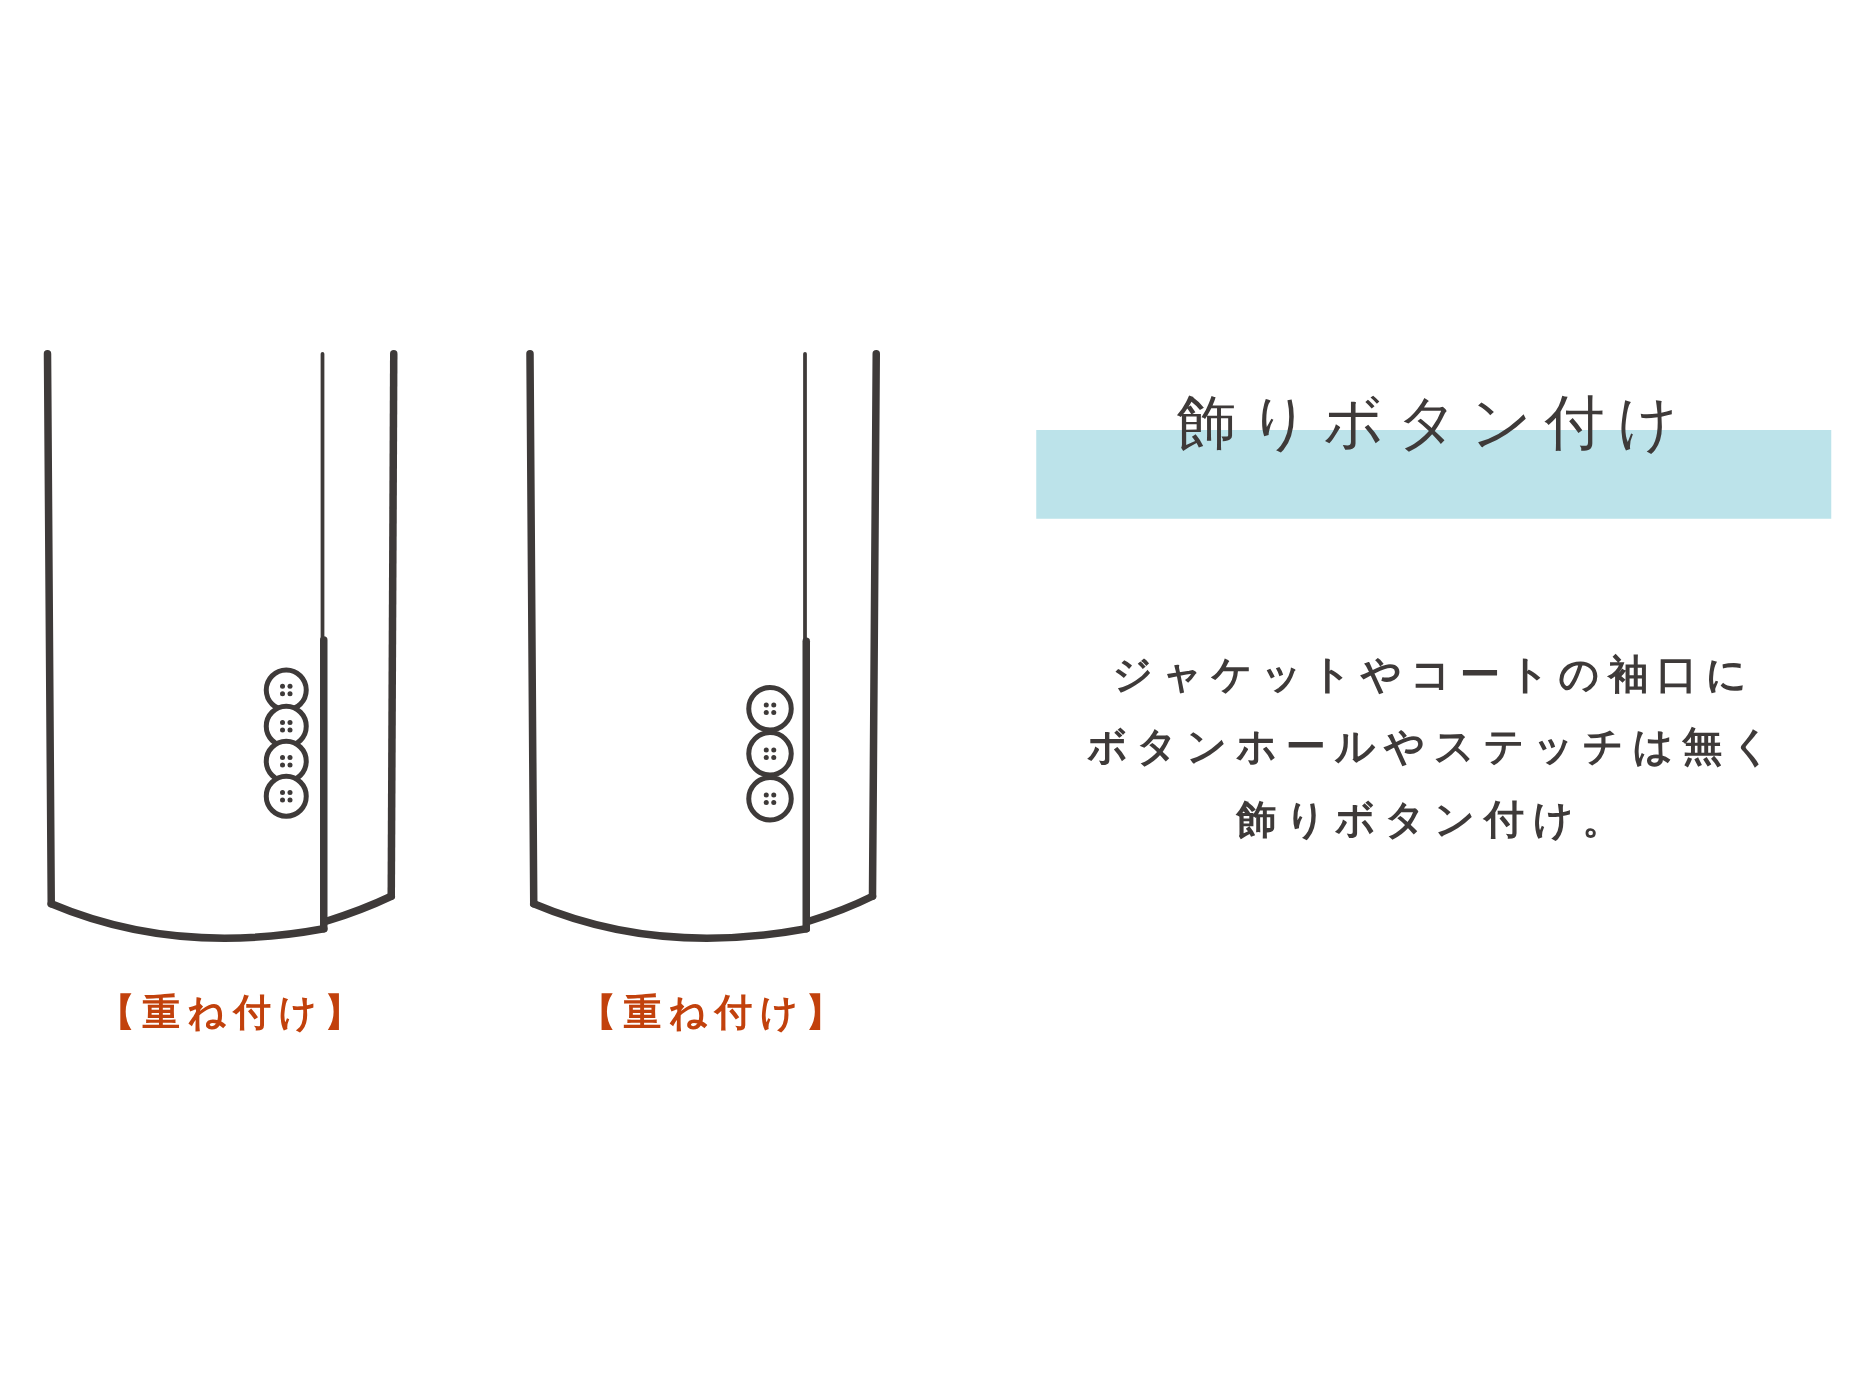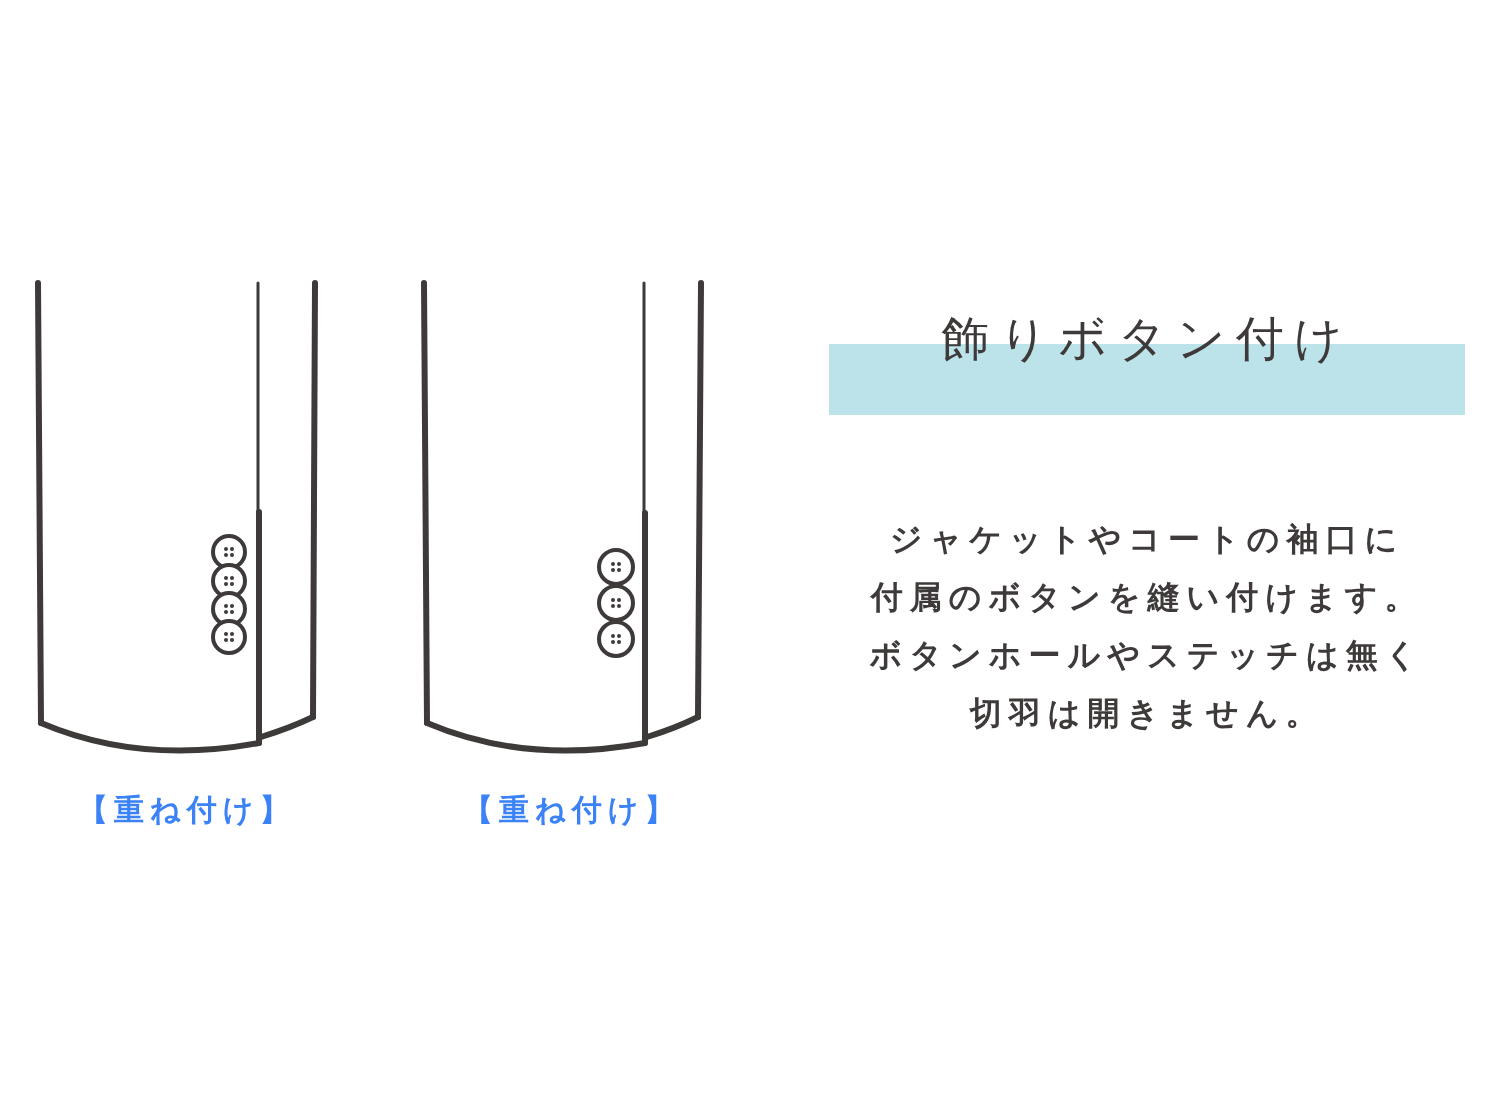--- a/index.html
+++ b/index.html
@@ -14,21 +14,21 @@
   .diagram-svg {
     position: absolute; left: 0; top: 0;
     width: 1500px; height: 1104px;
   }
   .caption {
     position: absolute;
     top: 790px;
     font-size: 30px;
     font-weight: bold;
     letter-spacing: 6px;
-    color: #3b82f6;
+    color: #c2410c;
     white-space: nowrap;
   }
   .title-band {
     position: absolute;
     left: 829px; top: 344px;
     width: 636px; height: 71px;
     background: #bce3ea;
   }
   .title-text {
     position: absolute;
@@ -154,16 +154,15 @@
 </svg>
 
 <div class="caption" style="left:78px;">【重ね付け】</div>
 <div class="caption" style="left:463px;">【重ね付け】</div>
 
 <div class="title-band"></div>
 <div class="title-text">飾りボタン付け</div>
 
 <div class="desc">
   <span class="desc-line">ジャケットやコートの袖口に</span>
-  <span class="desc-line">付属のボタンを縫い付けます。</span>
   <span class="desc-line">ボタンホールやステッチは無く</span>
-  <span class="desc-line">切羽は開きません。</span>
+  <span class="desc-line">飾りボタン付け。</span>
 </div>
 
 </body></html>

